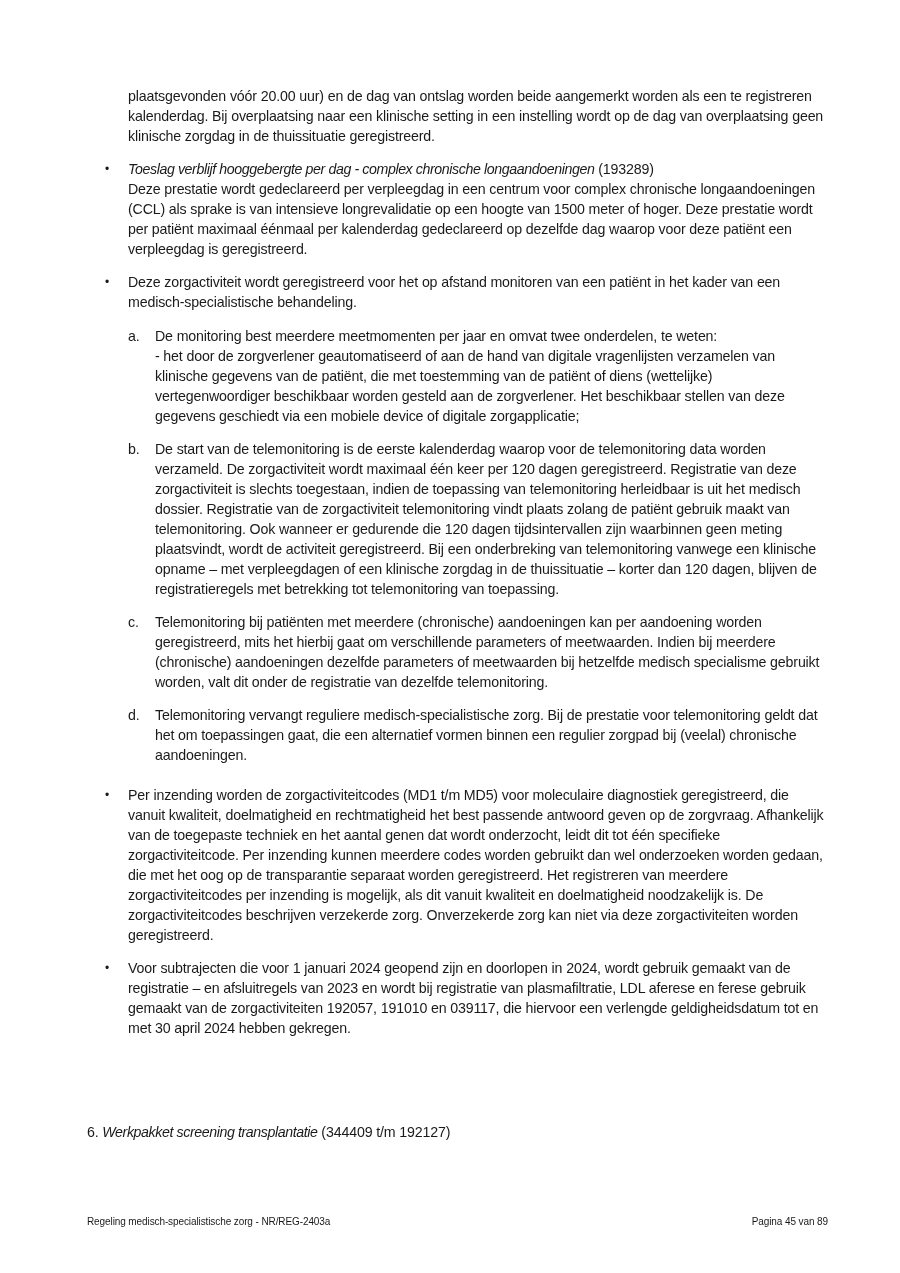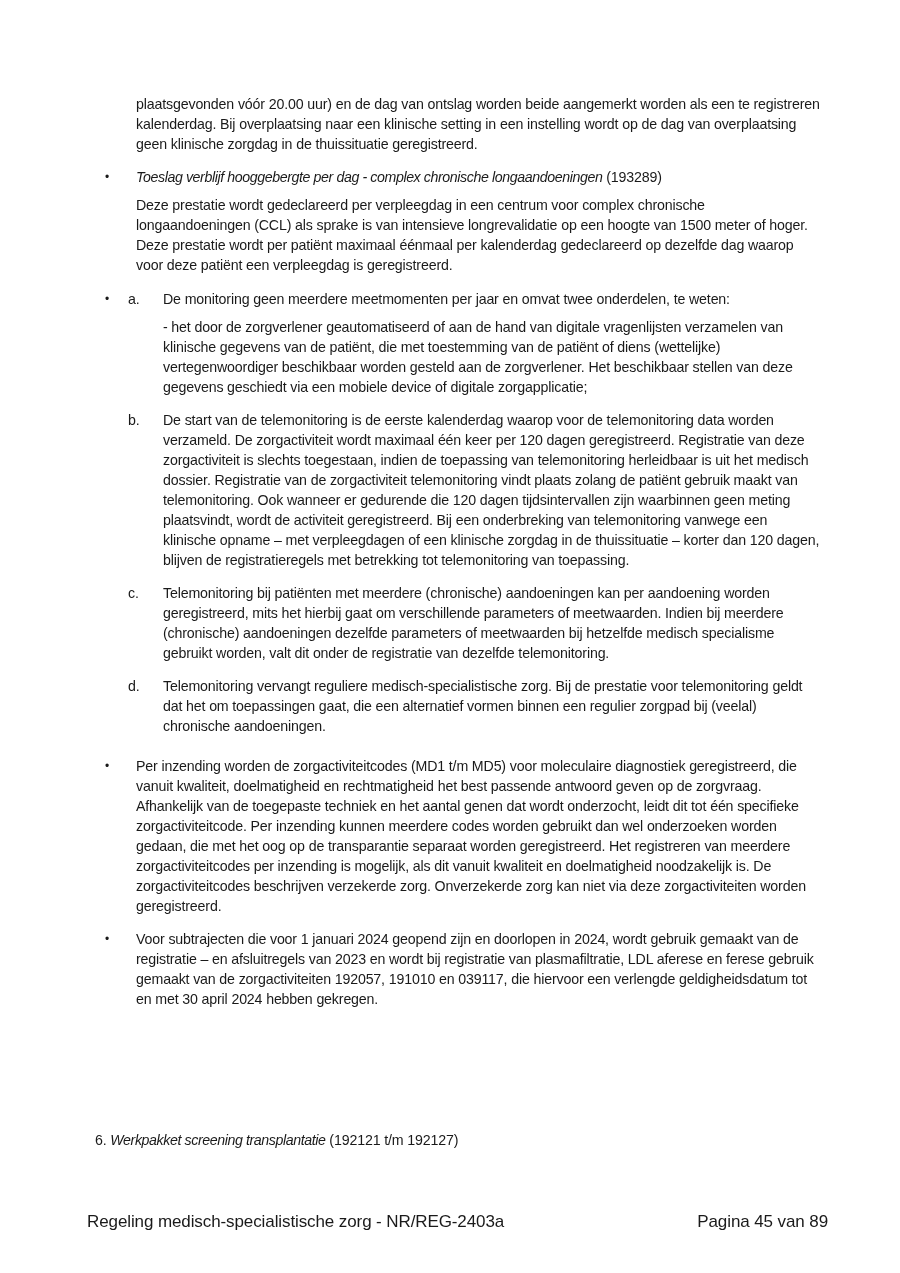--- a/index.html
+++ b/index.html
@@ -21,21 +21,21 @@
       position: absolute;
       left: 0; top: 0;
       width: 900px; height: 1273px;
     }
     .content {
       position: absolute;
       left: 128px;
       top: 86px;
       width: 700px;
     }
-    p { margin: 8px; }
+    p { margin: 0; }
     .cont-para { margin-bottom: 13px; letter-spacing: -0.15px; }
     .bullet {
       position: relative;
       margin-bottom: 13px;
       letter-spacing: -0.15px;
     }
     .bullet .dot {
       position: absolute;
       left: -26px;
       top: 0;
@@ -66,45 +66,46 @@
       letter-spacing: -0.15px;
     }
     .section-heading em { letter-spacing: -0.4px; }
     .footer {
       position: absolute;
       left: 87px;
       top: 1212px;
       width: 741px;
       display: flex;
       justify-content: space-between;
-      font-size: 17px;
+      font-size: 10px;
       letter-spacing: -0.1px;
     }
   </style>
 </head>
 <body>
 
 <div class="page">
   <div class="content">
 
     <p class="cont-para">plaatsgevonden vóór 20.00 uur) en de dag van ontslag worden beide aangemerkt worden als een te registreren kalenderdag. Bij overplaatsing naar een klinische setting in een instelling wordt op de dag van overplaatsing geen klinische zorgdag in de thuissituatie geregistreerd.</p>
 
     <div class="bullet">
       <span class="dot">•</span>
       <p class="title-line"><em>Toeslag verblijf hooggebergte per dag - complex chronische longaandoeningen</em><span> (193289)</span></p>
       <p>Deze prestatie wordt gedeclareerd per verpleegdag in een centrum voor complex chronische longaandoeningen (CCL) als sprake is van intensieve longrevalidatie op een hoogte van 1500 meter of hoger. Deze prestatie wordt per patiënt maximaal éénmaal per kalenderdag gedeclareerd op dezelfde dag waarop voor deze patiënt een verpleegdag is geregistreerd.</p>
     </div>
 
     <div class="bullet">
       <span class="dot">•</span>
+      <p>Deze zorgactiviteit wordt geregistreerd voor het op afstand monitoren van een patiënt in het kader van een medisch-specialistische behandeling.</p>
 
       <div class="sublist">
         <div class="subitem">
           <span class="letter">a.</span>
-          <p>De monitoring geen meerdere meetmomenten per jaar en omvat twee onderdelen, te weten:</p>
+          <p>De monitoring best meerdere meetmomenten per jaar en omvat twee onderdelen, te weten:</p>
           <p>- het door de zorgverlener geautomatiseerd of aan de hand van digitale vragenlijsten verzamelen van klinische gegevens van de patiënt, die met toestemming van de patiënt of diens (wettelijke) vertegenwoordiger beschikbaar worden gesteld aan de zorgverlener. Het beschikbaar stellen van deze gegevens geschiedt via een mobiele device of digitale zorgapplicatie;</p>
         </div>
         <div class="subitem">
           <span class="letter">b.</span>
           <p>De start van de telemonitoring is de eerste kalenderdag waarop voor de telemonitoring data worden verzameld. De zorgactiviteit wordt maximaal één keer per 120 dagen geregistreerd. Registratie van deze zorgactiviteit is slechts toegestaan, indien de toepassing van telemonitoring herleidbaar is uit het medisch dossier. Registratie van de zorgactiviteit telemonitoring vindt plaats zolang de patiënt gebruik maakt van telemonitoring. Ook wanneer er gedurende die 120 dagen tijdsintervallen zijn waarbinnen geen meting plaatsvindt, wordt de activiteit geregistreerd. Bij een onderbreking van telemonitoring vanwege een klinische opname – met verpleegdagen of een klinische zorgdag in de thuissituatie – korter dan 120 dagen, blijven de registratieregels met betrekking tot telemonitoring van toepassing.</p>
         </div>
         <div class="subitem">
           <span class="letter">c.</span>
           <p>Telemonitoring bij patiënten met meerdere (chronische) aandoeningen kan per aandoening worden geregistreerd, mits het hierbij gaat om verschillende parameters of meetwaarden. Indien bij meerdere (chronische) aandoeningen dezelfde parameters of meetwaarden bij hetzelfde medisch specialisme gebruikt worden, valt dit onder de registratie van dezelfde telemonitoring.</p>
         </div>
@@ -120,19 +121,19 @@
       <p>Per inzending worden de zorgactiviteitcodes (MD1 t/m MD5) voor moleculaire diagnostiek geregistreerd, die vanuit kwaliteit, doelmatigheid en rechtmatigheid het best passende antwoord geven op de zorgvraag. Afhankelijk van de toegepaste techniek en het aantal genen dat wordt onderzocht, leidt dit tot één specifieke zorgactiviteitcode. Per inzending kunnen meerdere codes worden gebruikt dan wel onderzoeken worden gedaan, die met het oog op de transparantie separaat worden geregistreerd. Het registreren van meerdere zorgactiviteitcodes per inzending is mogelijk, als dit vanuit kwaliteit en doelmatigheid noodzakelijk is. De zorgactiviteitcodes beschrijven verzekerde zorg. Onverzekerde zorg kan niet via deze zorgactiviteiten worden geregistreerd.</p>
     </div>
 
     <div class="bullet">
       <span class="dot">•</span>
       <p>Voor subtrajecten die voor 1 januari 2024 geopend zijn en doorlopen in 2024, wordt gebruik gemaakt van de registratie – en afsluitregels van 2023 en wordt bij registratie van plasmafiltratie, LDL aferese en ferese gebruik gemaakt van de zorgactiviteiten 192057, 191010 en 039117, die hiervoor een verlengde geldigheidsdatum tot en met 30 april 2024 hebben gekregen.</p>
     </div>
 
   </div>
 
-  <p class="section-heading"><span>6. </span><em>Werkpakket screening transplantatie</em><span> (192121 t/m 192127)</span></p>
+  <p class="section-heading"><span>6. </span><em>Werkpakket screening transplantatie</em><span> (344409 t/m 192127)</span></p>
 
   <div class="footer">
     <span>Regeling medisch-specialistische zorg - NR/REG-2403a</span>
     <span>Pagina 45 van 89</span>
   </div>
 </div>
 
 </body></html>

